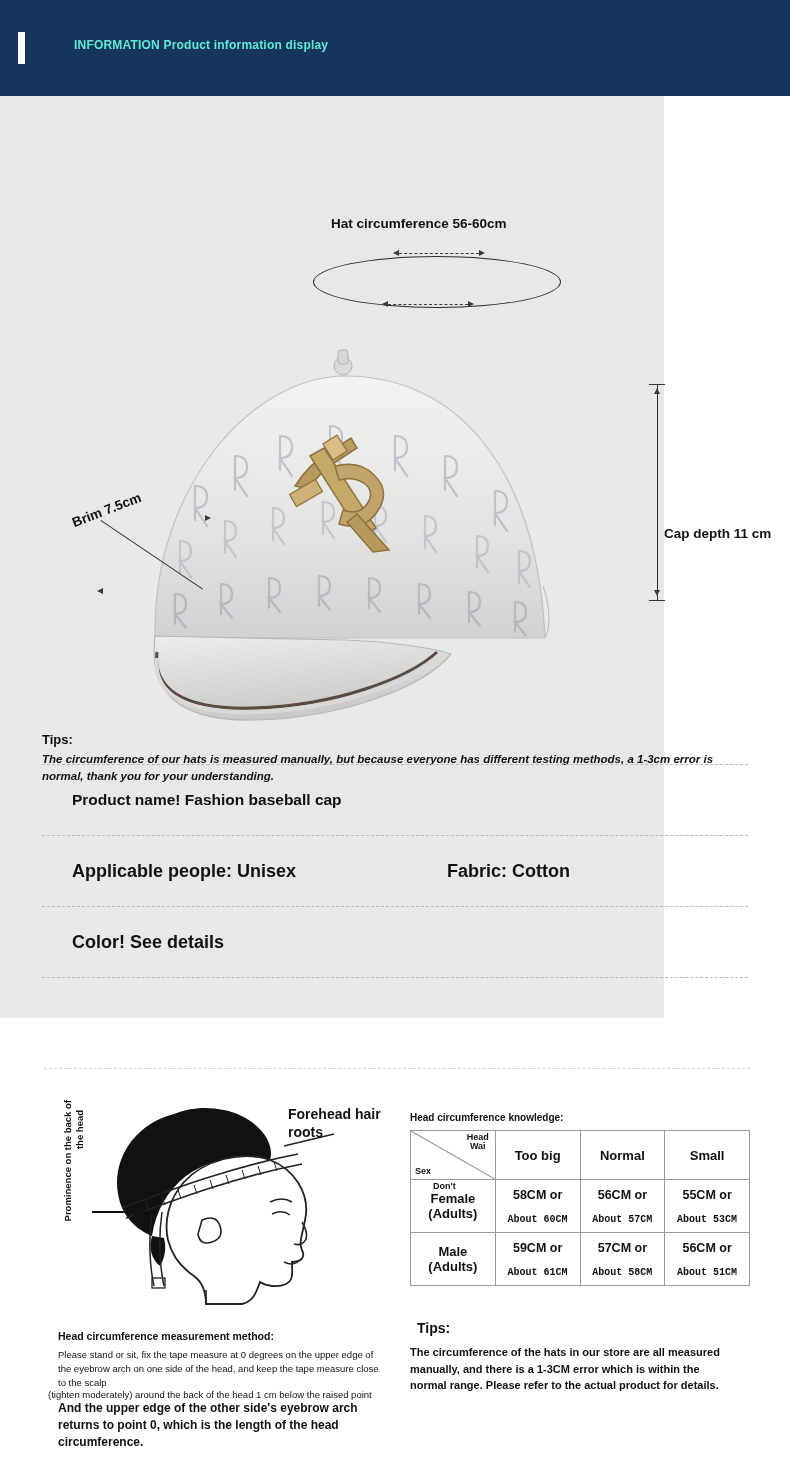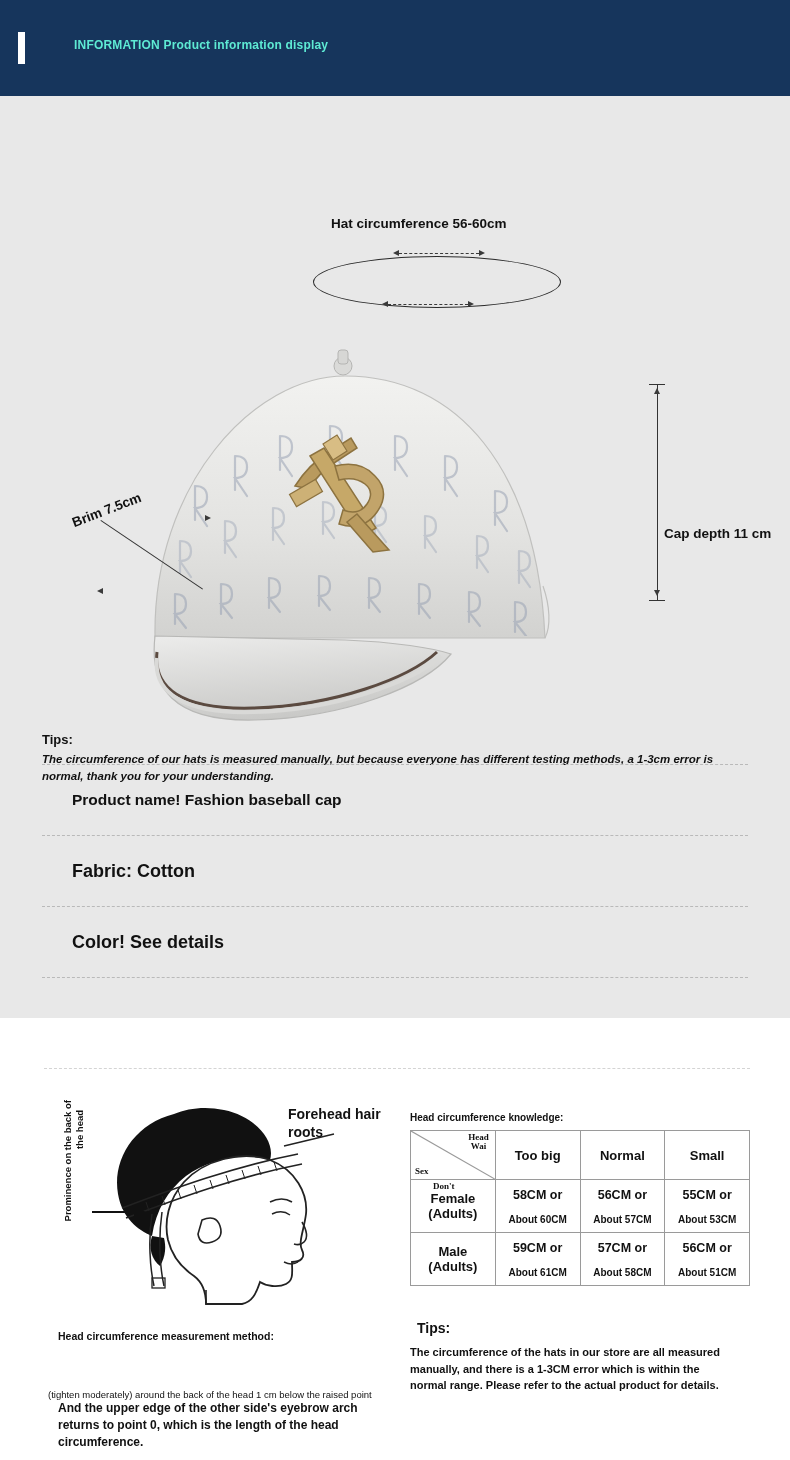--- a/index.html
+++ b/index.html
@@ -40,21 +40,21 @@
     font-weight: bold;
     color: #5eead4;
     letter-spacing: .2px;
     margin-left: 39px;
   }
 
   
   .panel-top {
     position: absolute;
     left: 0; top: 96px;
-    width: 790px; height: 922px;
+    width: 664px; height: 922px;
     background: #e8e8e8;
   }
 
   .circ-label {
     position: absolute;
     left: 331px; top: 120px;
     font-size: 13.5px;
     font-weight: bold;
     color: #111;
   }
@@ -298,26 +298,25 @@
     text-align: center;
     vertical-align: middle;
     padding: 6px 2px;
     font-size: 13px;
     font-weight: bold;
     color: #111;
   }
   .size-table th { height: 36px; background: #fff; }
   .size-table td { height: 40px; }
   .cell-main { font-size: 12.5px; font-weight: bold; display: block; }
-  .cell-sub { font-size: 10px; font-weight: bold; display: block; margin-top: 12px; }
+  .cell-sub { font-size: 10px; font-weight: bold; display: block; margin-top: 12px; font-family: Liberation Mono, monospace; }
   .corner-cell {
     position: relative;
     height: 36px;
     padding: 0;
-    font-family: Liberation Serif, serif;
   }
   .corner-cell .diag {
     position: absolute;
     left: 0; top: 0;
     width: 100%; height: 100%;
   }
   .corner-sex {
     position: absolute;
     left: 4px; bottom: 3px;
     font-size: 9px;
@@ -469,20 +468,21 @@
       <div class="tips-body">The circumference of our hats is measured manually, but because everyone has different testing methods, a 1-3cm error is normal, thank you for your understanding.</div>
     </div>
 
     <div class="spec-rows">
       <div class="dash-rule"></div>
       <div class="spec-row">
         <div class="spec-cell left">Product name! Fashion baseball cap</div>
       </div>
       <div class="dash-rule"></div>
       <div class="spec-row">
+        <div class="spec-cell left big">Applicable people: Unisex</div>
         <div class="spec-cell right big">Fabric: Cotton</div>
       </div>
       <div class="dash-rule"></div>
       <div class="spec-row">
         <div class="spec-cell left big">Color! See details</div>
         <div class="spec-cell right"></div>
       </div>
       <div class="dash-rule"></div>
     </div>
   </div>
@@ -527,20 +527,21 @@
 
       <path d="M228,56 L278,44" stroke="#222" stroke-width="1.4" fill="none"></path>
     </svg>
   </div>
 
   <div class="vert-label" style="left:62px; top:1100px;">Prominence on the back of</div>
   <div class="vert-label" style="left:74px; top:1110px;">the head</div>
   <div class="forehead-label">Forehead hair roots</div>
 
   <div class="method-title">Head circumference measurement method:</div>
+  <div class="method-body">Please stand or sit, fix the tape measure at 0 degrees on the upper edge of the eyebrow arch on one side of the head, and keep the tape measure close to the scalp</div>
   <div class="method-body2">(tighten moderately) around the back of the head 1 cm below the raised point</div>
   <div class="method-body3">And the upper edge of the other side's eyebrow arch returns to point 0, which is the length of the head circumference.</div>
 
   <div class="know-title">Head circumference knowledge:</div>
   <table class="size-table">
     <thead>
       <tr>
         <th class="corner-cell">
           <svg class="diag" viewBox="0 0 100 40" preserveAspectRatio="none">
             <line x1="0" y1="0" x2="100" y2="40" stroke="#9a9a9a" stroke-width="1"></line>

